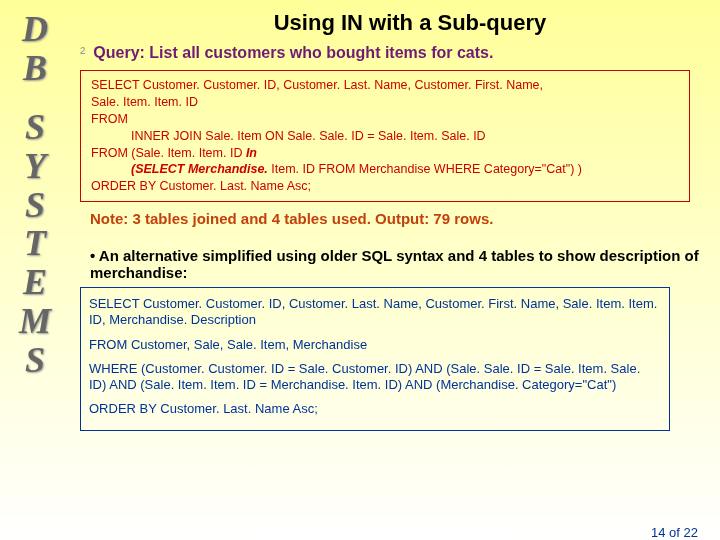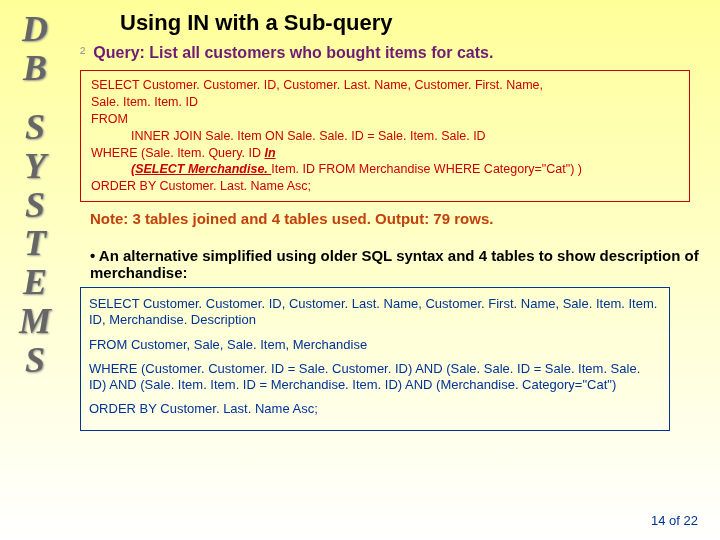--- a/index.html
+++ b/index.html
@@ -31,20 +31,21 @@
     text-align: center;
     text-shadow: 1px 1px 2px #999;
     line-height: 1.08;
   }
   .group1 { margin-bottom: 20px; }
   .content {
     margin-left: 80px;
     padding: 10px 20px 0 0;
   }
   .title {
+    text-align: center;
     font-size: 22px;
     font-weight: bold;
     color: #000;
     margin-bottom: 8px;
     margin-left:40px;
   }
   .bullet-row {
     display: flex;
     align-items: center;
     margin-bottom: 8px;
@@ -62,21 +63,21 @@
   .code-box {
     border: 1px solid #cc0000;
     padding: 6px 10px;
     margin: 6px 10px 8px 0;
     font-size: 12.5px;
     color: #cc0000;
     line-height: 1.35;
     font-family: Arial, sans-serif;
     background: transparent;
   }
-  .code-box .kw { font-weight: bold; font-style: italic; text-decoration: underline; }
+  .code-box .kw { font-weight: bold; font-style: italic; }
   .indent { padding-left: 40px; display: block; }
   .note {
     font-size: 15px;
     font-weight: bold;
     color: #c2410c;
     margin: 6px 0 6px 10px;
   }
   .alt {
     font-size: 15px;
     font-weight: bold;
@@ -89,21 +90,21 @@
     margin: 4px 30px 0 0;
     font-size: 13px;
     color: #003399;
     line-height: 1.25;
     font-family: Arial, sans-serif;
   }
   .code-box2 p { margin: 4px 0 8px 0; }
   .footer {
     position: absolute;
     right: 22px;
-    bottom: 12px;
+    bottom: 0;
     font-size: 13px;
     color: #003399;
   }
 </style>
 </head>
 <body>
 
 <div class="sidebar">
   <div class="group1">
     <div class="sidebar-letter">D</div>
@@ -126,21 +127,21 @@
   <div class="bullet-row">
     <span class="bullet">²</span>
     <span class="query-desc">Query: List all customers who bought items for cats.</span>
   </div>
 
   <div class="code-box">
     <span>SELECT Customer. Customer. ID, Customer. Last. Name, Customer. First. Name,</span><br>
     <span>Sale. Item. Item. ID</span><br>
     <span>FROM</span><br>
     <span class="indent">INNER JOIN Sale. Item ON Sale. Sale. ID = Sale. Item. Sale. ID</span>
-    <span><span>WHERE (Sale. Item. Query. ID </span><span class="kw">In</span></span><br>
+    <span><span>FROM (Sale. Item. Item. ID </span><span class="kw">In</span></span><br>
     <span class="indent"><span class="kw">(SELECT Merchandise. </span><span>Item. ID FROM Merchandise WHERE Category="Cat") )</span></span>
     <span>ORDER BY Customer. Last. Name Asc;</span>
   </div>
 
   <div class="note">Note: 3 tables joined and 4 tables used. Output: 79 rows.</div>
   <div class="alt">• An alternative simplified using older SQL syntax and 4 tables to show description of merchandise:</div>
 
   <div class="code-box2">
     <p>SELECT Customer. Customer. ID, Customer. Last. Name, Customer. First. Name, Sale. Item. Item. ID, Merchandise. Description</p>
     <p>FROM Customer, Sale, Sale. Item, Merchandise</p>

